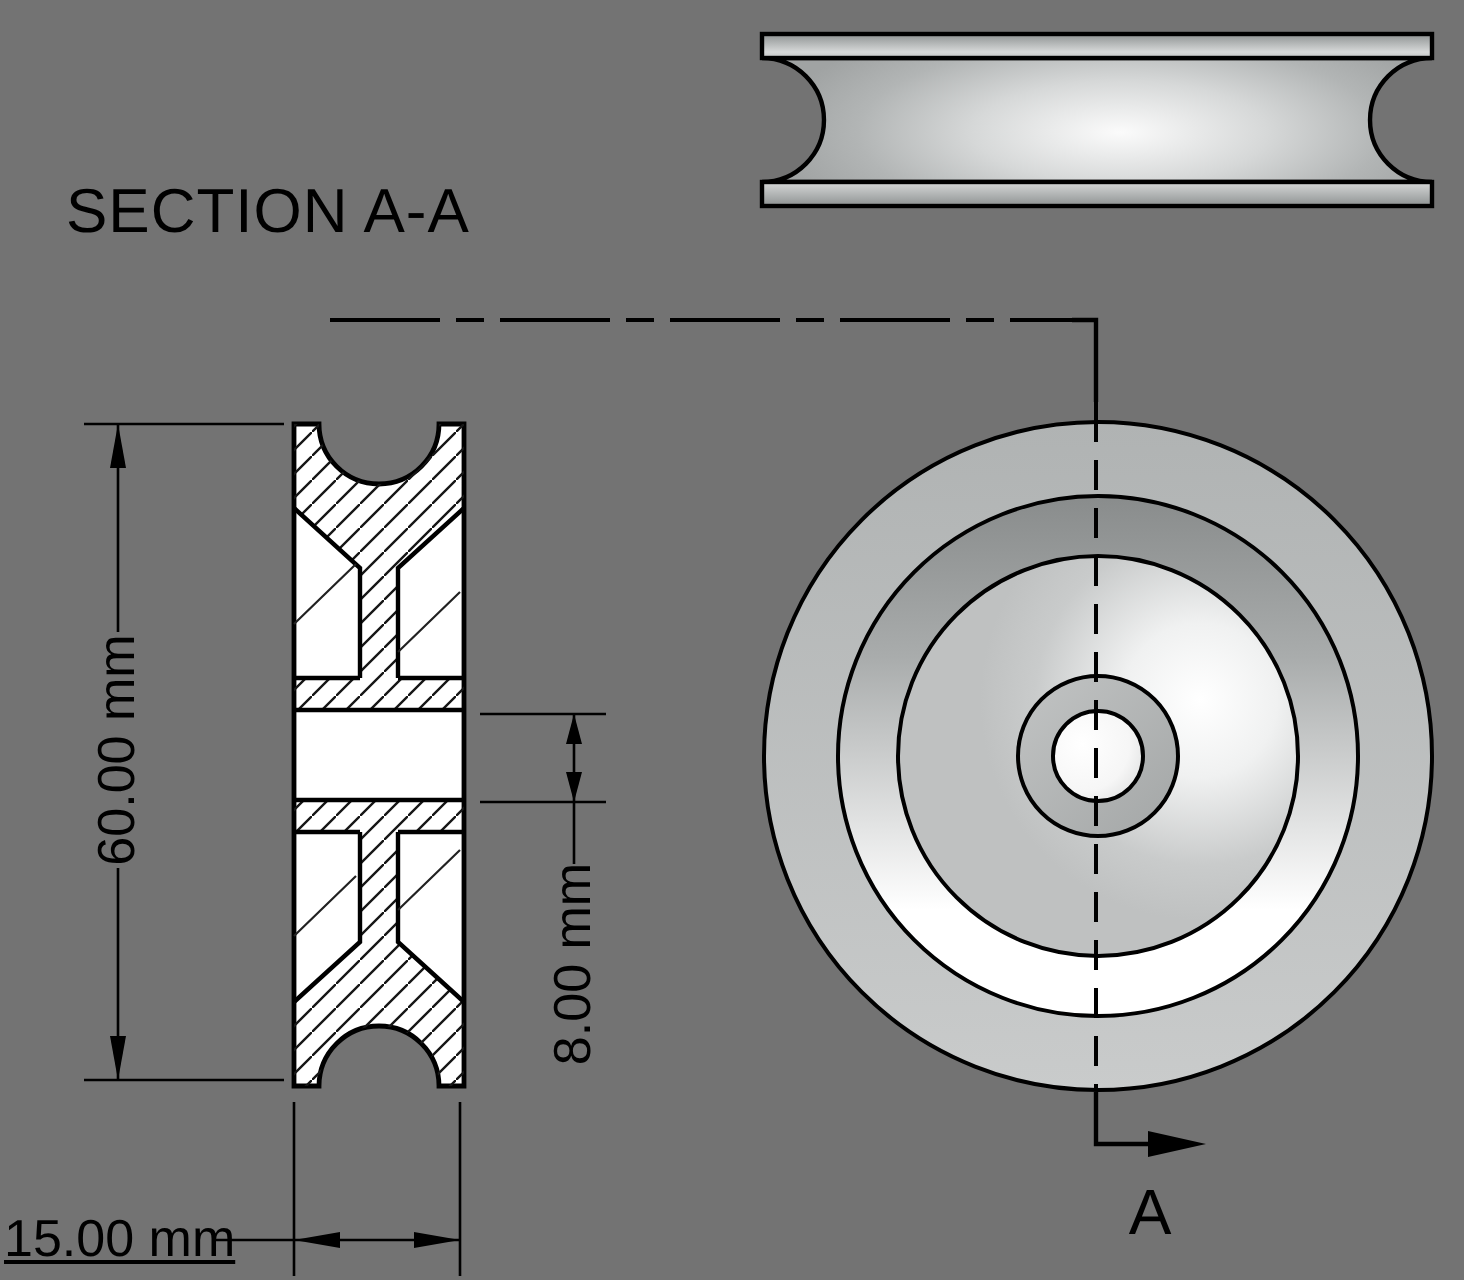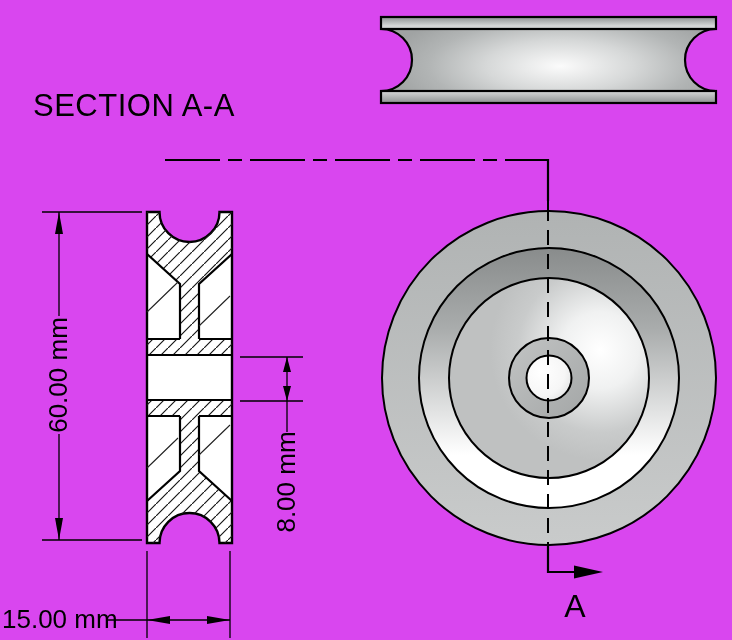--- a/index.html
+++ b/index.html
@@ -1,27 +1,27 @@
 <!DOCTYPE html>
 <html><head>
 <meta charset="utf-8">
 <style>
   html,body{margin:0;padding:0;background:#ffffff;}
   .canvas{
-    position:relative;width:732px;height:640px;background:#d946ef;
+    position:relative;width:732px;height:640px;background:#737373;
     font-family:"Liberation Sans",sans-serif;color:#000;overflow:hidden;
   }
   .geom{position:absolute;left:0;top:0;}
   .label{position:absolute;white-space:nowrap;line-height:1.05;}
   .title-label{left:33px;top:90px;font-size:31px;letter-spacing:0.5px;}
   .dim{font-size:26px;}
   .dim-rot{display:flex;align-items:center;justify-content:center;}
   .dim-height{left:-6px;top:360px;width:130px;height:30px;transform:rotate(-90deg);}
   .dim-bore{left:232px;top:468px;width:110px;height:28px;transform:rotate(-90deg);}
-  .dim-width{left:2px;top:606px;font-size:26px;}
+  .dim-width{left:2px;top:606px;font-size:26px;text-decoration:underline;}
   .cut-label{left:558px;top:590px;width:34px;text-align:center;font-size:32px;}
 </style>
 </head>
 <body>
 
 <div class="canvas">
 
   <svg class="geom" width="732" height="640" viewBox="0 0 732 640">
     <defs>
       <linearGradient id="gStripTop" x1="0" y1="0" x2="0" y2="1">

